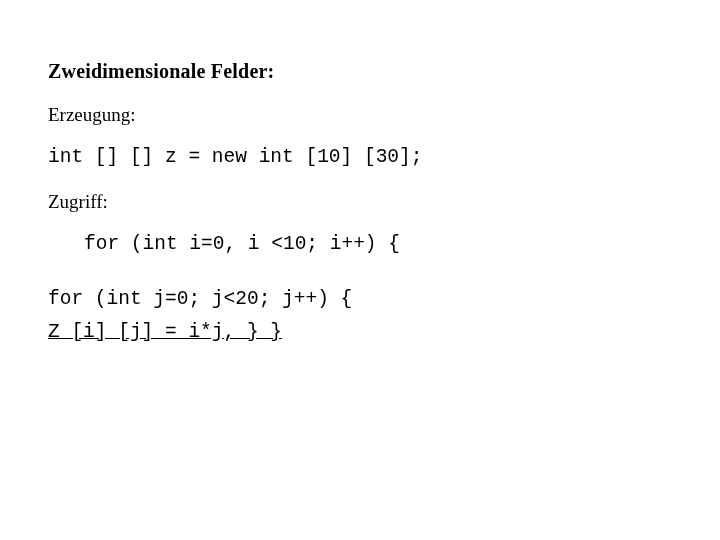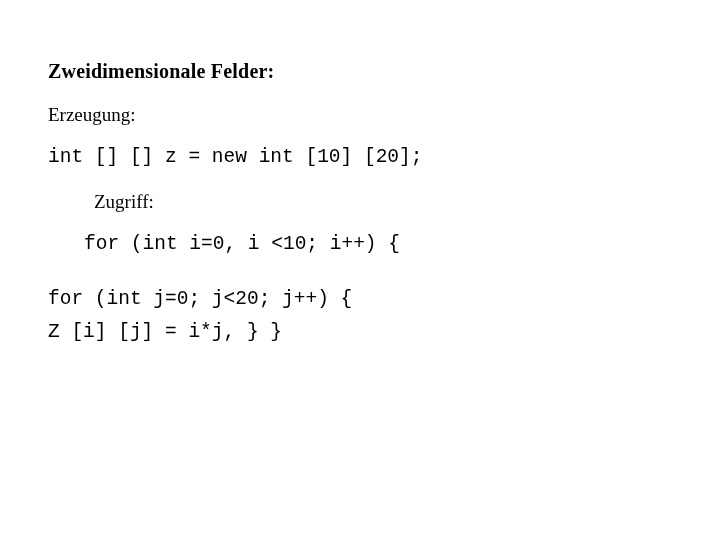--- a/index.html
+++ b/index.html
@@ -34,43 +34,43 @@
     letter-spacing: 0.2px;
     top: 60px;
   }
   .label {
     font-family: "Liberation Serif", "DejaVu Serif", serif;
     font-weight: normal;
     font-size: 19px;
     line-height: 22px;
   }
   .label-erzeugung { top: 104px; }
-  .label-zugriff   { top: 191px; margin-left: 46px; }
+  .label-zugriff   { top: 191px; }
   .code {
     font-family: "Liberation Mono", "DejaVu Sans Mono", monospace;
     font-weight: normal;
     font-size: 19.5px;
     line-height: 23px;
     letter-spacing: 0px;
   }
   .code-decl   { top: 146px; }
   .code-for-i  { top: 233px; margin-left: 36px; }
   .code-for-j  { top: 288px; }
-  .code-assign { top: 321px; }
+  .code-assign { top: 321px; text-decoration: underline; }
 </style>
 </head>
 <body>
 
 <div id="slide">
 
   <div class="line heading">Zweidimensionale Felder:</div>
 
   <div class="line label label-erzeugung">Erzeugung:</div>
 
-  <div class="line code code-decl">int [] [] z = new int [10] [20];</div>
+  <div class="line code code-decl">int [] [] z = new int [10] [30];</div>
 
   <div class="line label label-zugriff">Zugriff:</div>
 
   <div class="line code code-for-i">for (int i=0, i &lt;10; i++) {</div>
 
   <div class="line code code-for-j">for (int j=0; j&lt;20; j++) {</div>
 
   <div class="line code code-assign">Z [i] [j] = i*j, } }</div>
 
 </div>

